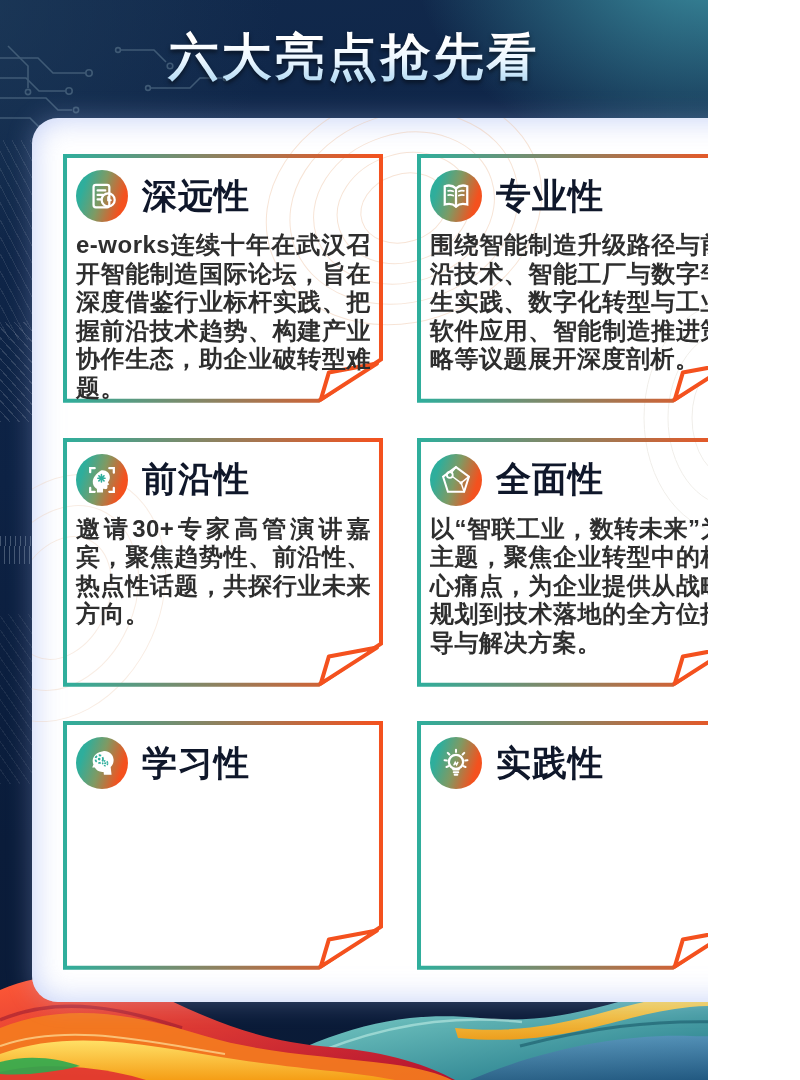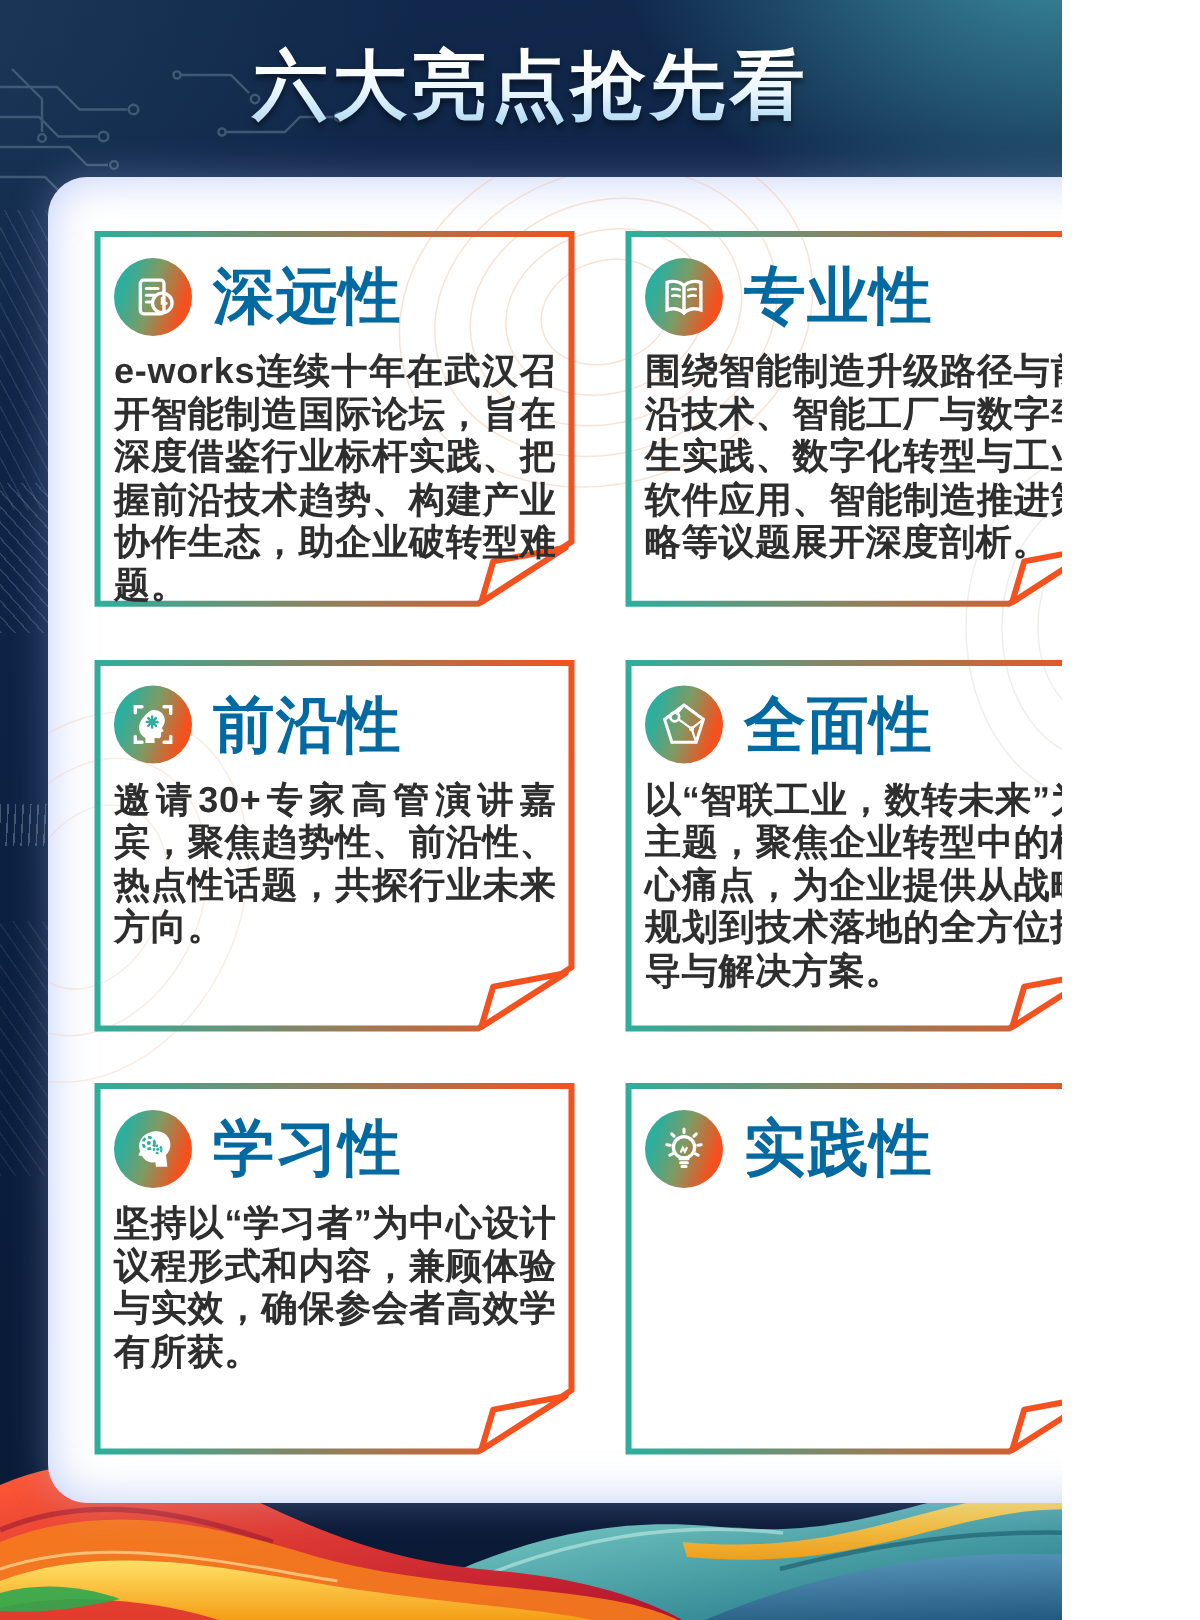--- a/index.html
+++ b/index.html
@@ -37,21 +37,21 @@
   .grid{position:absolute;inset:0;display:grid;grid-template-columns:1fr 1fr;
     grid-auto-rows:1fr;gap:33px 32px;padding:35px 30px 31px 30px;box-sizing:border-box;}
   
   .card{position:relative;padding:17px 13px 0 14px;box-sizing:border-box;}
   .card-border{position:absolute;inset:0;width:100%;height:100%;z-index:0;}
   .card-head{position:relative;display:flex;align-items:center;gap:14px;z-index:1;}
   .icon-circle{width:52px;height:52px;border-radius:50%;flex:0 0 52px;
     background:linear-gradient(108deg,#2EAE9C 18%,#7f9a63 48%,#F4511E 82%);
     display:flex;align-items:center;justify-content:center;}
   .icon-circle svg{width:36px;height:36px;}
-  .card-title{font-size:41px;font-weight:bold;color:#0369a1;letter-spacing:1px;}
+  .card-title{font-size:35px;font-weight:bold;color:#0f172a;letter-spacing:1px;}
   .card-body{position:relative;z-index:1;margin-top:9px;font-size:24px;line-height:28.6px;
     color:#2e2e2e;text-align:justify;text-justify:inter-character;letter-spacing:.5px;
     font-weight:700;}
 </style>
 </head>
 <body>
 
 <div class="stage">
 
   <svg class="circuit" width="280" height="100" viewBox="0 0 280 100">
@@ -254,21 +254,20 @@
             <svg viewBox="0 0 32 32" fill="none">
               <path d="M17 5.5c5-.6 9 2.8 9.3 7.4.2 2.8-.9 5-2.6 6.6l.8 7h-6.8l-.3-2.6c-3.4.4-6.5-1-7.8-3.8l-2.3-.2 1.1-2.6c-.6-1.3-.8-2.7-.6-4.2.6-4 4.4-7 9.2-7.6z" fill="#fff"></path>
               <circle cx="13.5" cy="12.5" r="3.4" stroke="#2EAE9C" stroke-width="1.6" stroke-dasharray="2.2 1.6"></circle>
               <circle cx="13.5" cy="12.5" r="1.2" fill="#2EAE9C"></circle>
               <circle cx="18.8" cy="16.2" r="2.2" stroke="#2EAE9C" stroke-width="1.4" stroke-dasharray="1.6 1.3"></circle>
               <circle cx="18.8" cy="16.2" r=".9" fill="#2EAE9C"></circle>
             </svg>
           </span>
           <span class="card-title">学习性</span>
         </div>
-        <div class="card-body">坚持以“学习者”为中心设计议程形式和内容，兼顾体验与实效，确保参会者高效学有所获。</div>
       </div>
 
       <div class="card">
         <svg class="card-border" viewBox="0 0 321 250" preserveAspectRatio="none">
           <defs>
               <linearGradient id="bg6" x1="0" y1="0" x2="1" y2="0">
             <stop offset="0" stop-color="#2FAE9C"></stop>
                 <stop offset="1" stop-color="#F4511E"></stop>
               </linearGradient>
             </defs>

